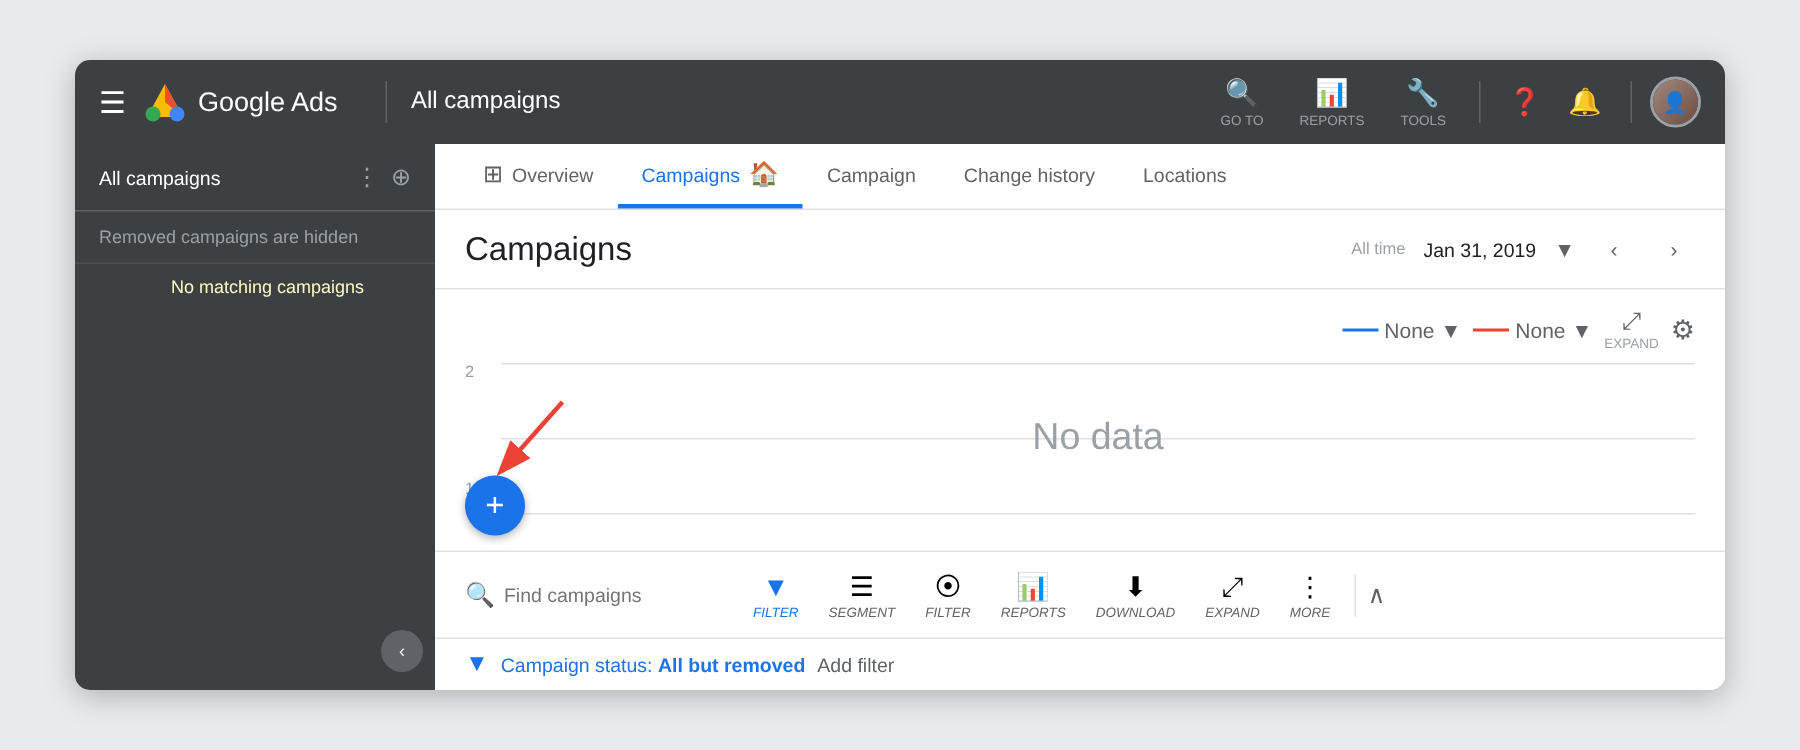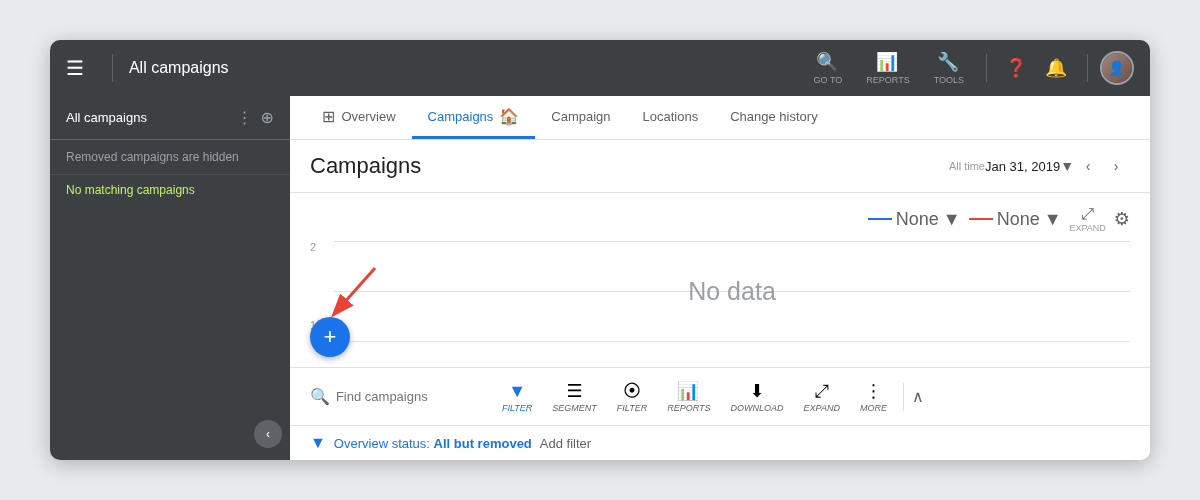--- a/index.html
+++ b/index.html
@@ -159,21 +159,22 @@
     }
     .sidebar-notice {
       padding: 10px 16px;
       font-size: 12px;
       color: #9aa0a6;
       border-bottom: 1px solid #4a4e51;
     }
     .sidebar-no-match {
       padding: 8px 16px;
       font-size: 12px;
-      color: #bef264;
+      color: #fef9c3;
+      margin-left: 48px;
     }
     .sidebar-nav {
       margin-top: auto;
     }
     .sidebar-collapse {
       display: flex;
       justify-content: flex-end;
       padding: 12px 8px;
     }
     .collapse-btn {
@@ -234,21 +235,21 @@
     }
     .content-title {
       font-size: 22px;
       font-weight: 400;
       color: #202124;
       flex: 1;
     }
     .date-range {
       display: flex;
       align-items: center;
-      gap: 0;
+      gap: 12px;
       font-size: 13px;
       color: #5f6368;
     }
     .date-label {
       font-size: 11px;
       color: #9aa0a6;
     }
     .date-value {
       color: #202124;
       font-weight: 500;
@@ -294,21 +295,21 @@
       width: 24px;
       height: 2px;
       background: #1a73e8;
     }
     .legend-line-red {
       width: 24px;
       height: 2px;
       background: #ea4335;
     }
     .legend-dropdown {
-      font-size: 18px;
+      font-size: 14px;
       cursor: pointer;
       color: #5f6368;
       display: flex;
       align-items: center;
       gap: 4px;
     }
     .chart-expand-btn {
       display: flex;
       flex-direction: column;
       align-items: center;
@@ -474,20 +475,29 @@
       cursor: pointer;
     }
   </style>
 </head>
 <body>
 
 <div class="browser-window">
 
   <div class="top-nav">
     <div class="nav-hamburger">☰</div>
+    <div class="google-ads-logo">
+      <svg class="logo-icon" viewBox="0 0 28 28">
+        <polygon points="14,2 26,24 2,24" fill="#FBBC05"></polygon>
+        <polygon points="14,2 26,24 14,14" fill="#EA4335" opacity="0.9"></polygon>
+        <circle cx="22" cy="22" r="5" fill="#4285F4"></circle>
+        <circle cx="6" cy="22" r="5" fill="#34A853"></circle>
+      </svg>
+      <span class="google-ads-text">Google Ads</span>
+    </div>
     <div class="nav-divider"></div>
     <span class="nav-page-title">All campaigns</span>
     <div class="nav-spacer"></div>
     <div class="nav-icons">
       <div class="nav-icon-btn">
         <span class="icon-symbol">🔍</span>
         <span class="icon-label">GO TO</span>
       </div>
       <div class="nav-icon-btn">
         <span class="icon-symbol">📊</span>
@@ -539,24 +549,24 @@
           <span>Overview</span>
         </div>
         <div class="sec-nav-item active">
           <span>Campaigns</span>
           <span class="sec-nav-icon">🏠</span>
         </div>
         <div class="sec-nav-item">
           <span>Campaign</span>
         </div>
         <div class="sec-nav-item">
+          <span>Change history</span>
+        </div>
+        <div class="sec-nav-item">
           <span>Locations</span>
-        </div>
-        <div class="sec-nav-item">
-          <span>Change history</span>
         </div>
       </div>
 
       <div class="content-header">
         <span class="content-title">Campaigns</span>
         <div class="date-range">
           <span class="date-label">All time</span>
           <span class="date-value">Jan 31, 2019</span>
           <span class="date-dropdown">▼</span>
           <div class="date-nav-btn">‹</div>
@@ -645,20 +655,20 @@
           <span class="tb-icon">⋮</span>
           <span class="tb-label">MORE</span>
         </div>
         <div class="toolbar-sep"></div>
         <div class="collapse-up-btn">∧</div>
       </div>
 
       <div class="filter-bar">
         <span class="filter-icon">▼</span>
         <span class="filter-text">
-          <span>Overview status:</span>
+          <span>Campaign status:</span>
           <span class="filter-value">All but removed</span>
         </span>
         <span class="add-filter">Add filter</span>
       </div>
     </div>
   </div>
 </div>
 
 </body></html>

